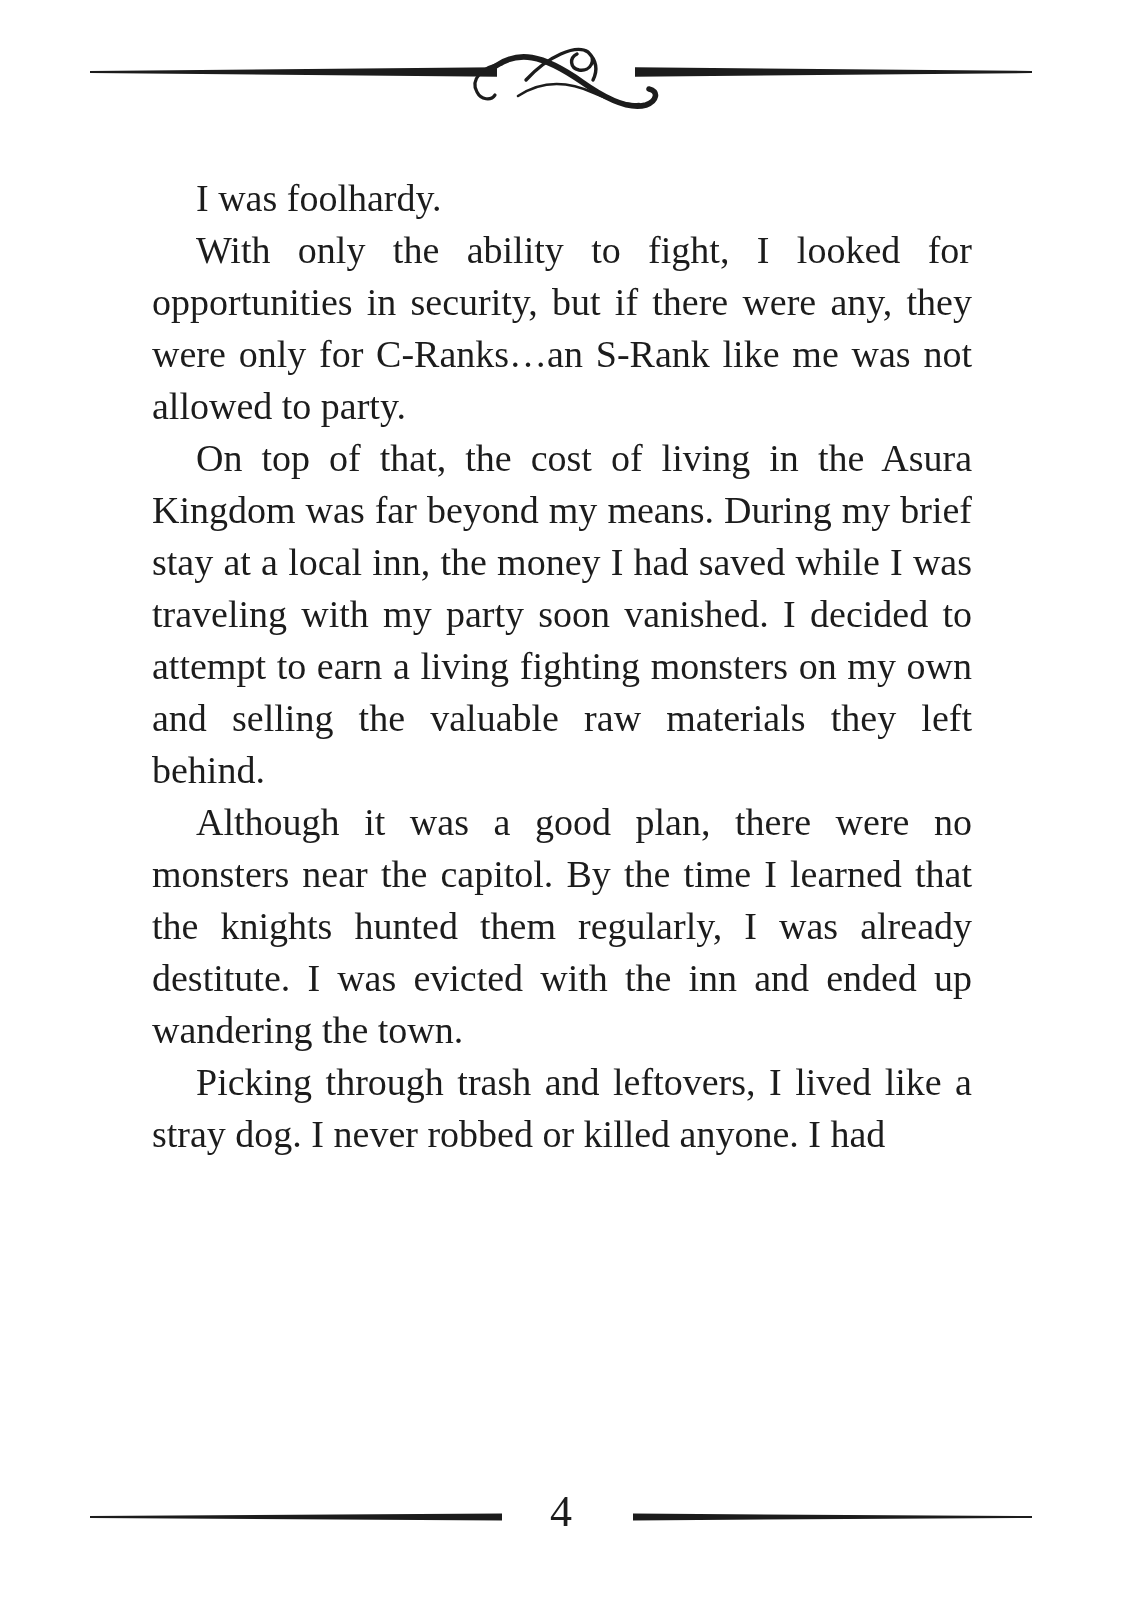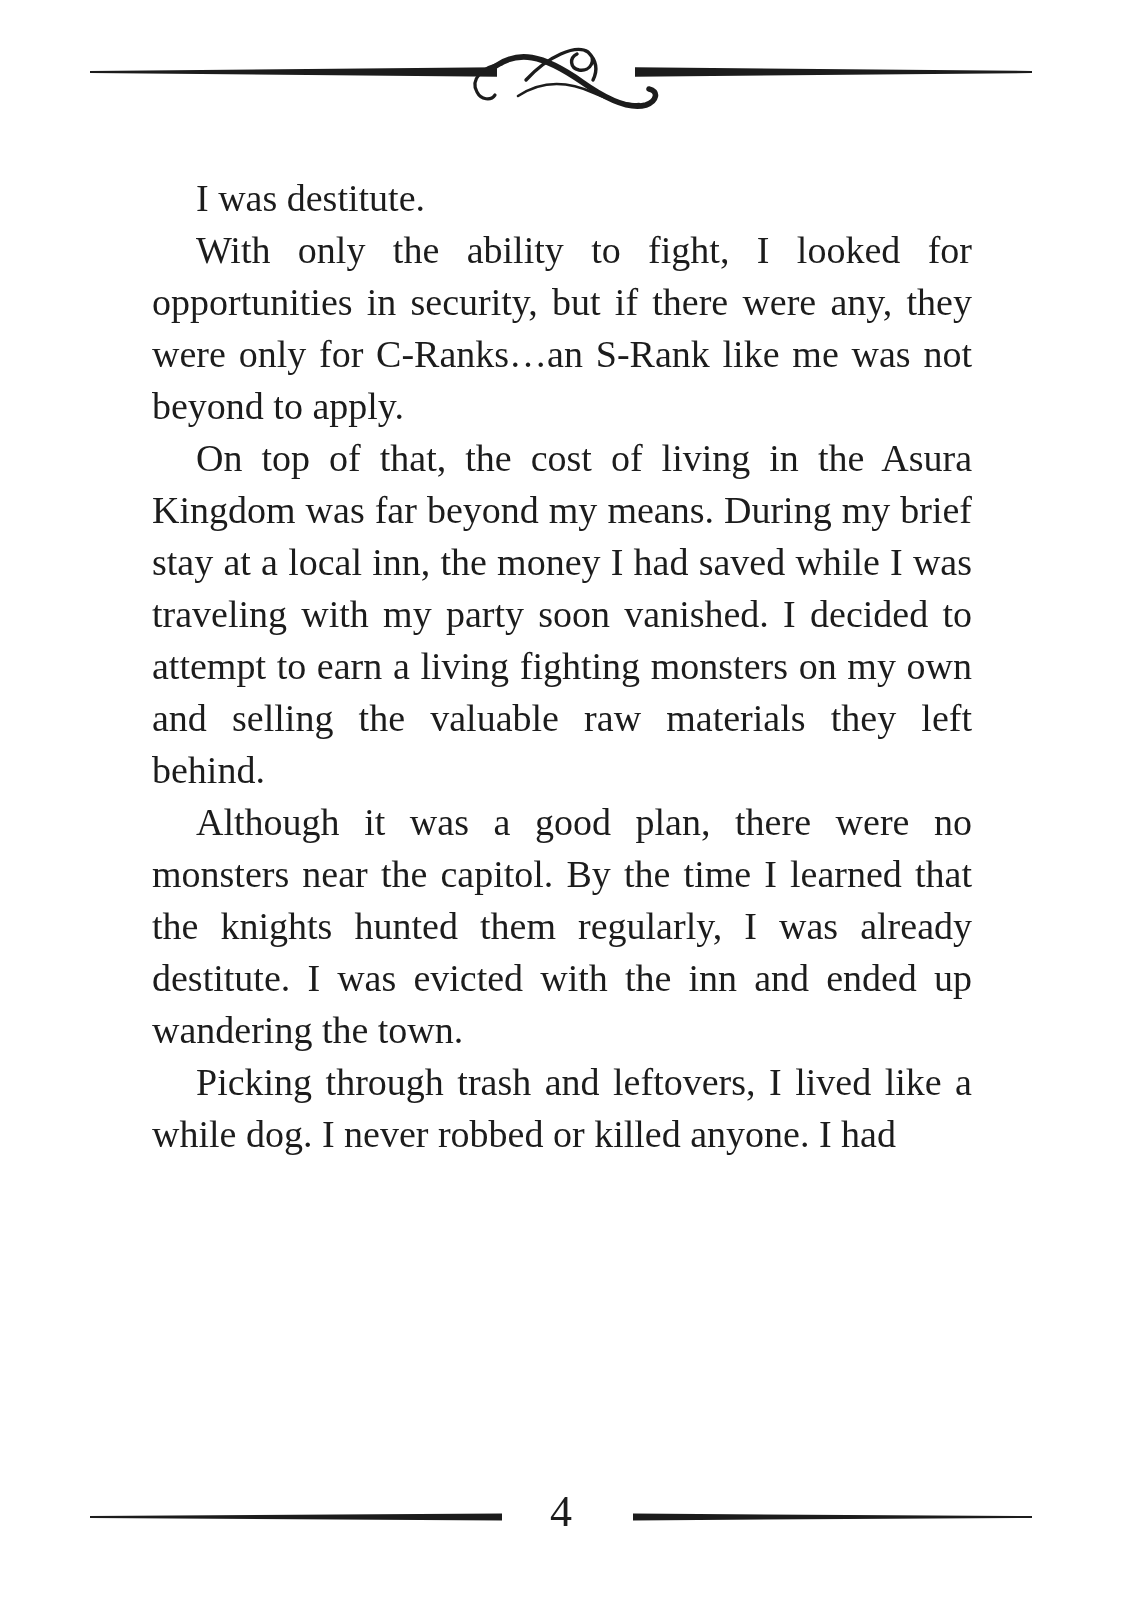--- a/index.html
+++ b/index.html
@@ -75,25 +75,25 @@
 
       <path d="M 404 29 C 428 12, 452 16, 492 44 C 516 61, 539 72, 556 67 C 567 63, 569 53, 559 51" stroke-width="5.6"></path>
 
       <path d="M 436 42 C 458 18, 486 6, 498 14 C 507 21, 501 34, 489 32 C 480 30, 479 20, 487 16 M 498 14 C 506 22, 508 32, 503 42" stroke-width="3.4"></path>
 
       <path d="M 428 58 C 452 42, 478 43, 504 55 C 520 62, 536 68, 549 66" stroke-width="2.6"></path>
     </g>
   </svg>
 
   <main class="text-block">
-      <p>I was destitute.</p>
-      <p>With only the ability to fight, I looked for opportunities in security, but if there were any, they were only for C-Ranks…an S-Rank like me was not beyond to apply.</p>
+      <p>I was foolhardy.</p>
+      <p>With only the ability to fight, I looked for opportunities in security, but if there were any, they were only for C-Ranks…an S-Rank like me was not allowed to party.</p>
       <p>On top of that, the cost of living in the Asura Kingdom was far beyond my means. During my brief stay at a local inn, the money I had saved while I was traveling with my party soon vanished. I decided to attempt to earn a living fighting monsters on my own and selling the valuable raw materials they left behind.</p>
       <p>Although it was a good plan, there were no monsters near the capitol. By the time I learned that the knights hunted them regularly, I was already destitute. I was evicted with the inn and ended up wandering the town.</p>
-      <p>Picking through trash and leftovers, I lived like a while dog. I never robbed or killed anyone. I had</p>
+      <p>Picking through trash and leftovers, I lived like a stray dog. I never robbed or killed anyone. I had</p>
     </main>
 
   <div class="footer-number">4</div>
 
   <svg class="footer-line-left" viewBox="0 0 412 10" aria-hidden="true">
     <polygon points="0,4 412,1.6 412,8.4 0,6" fill="#1c1c1c"></polygon>
   </svg>
   <svg class="footer-line-right" viewBox="0 0 399 10" aria-hidden="true">
     <polygon points="0,1.6 399,4 399,6 0,8.4" fill="#1c1c1c"></polygon>
   </svg>

